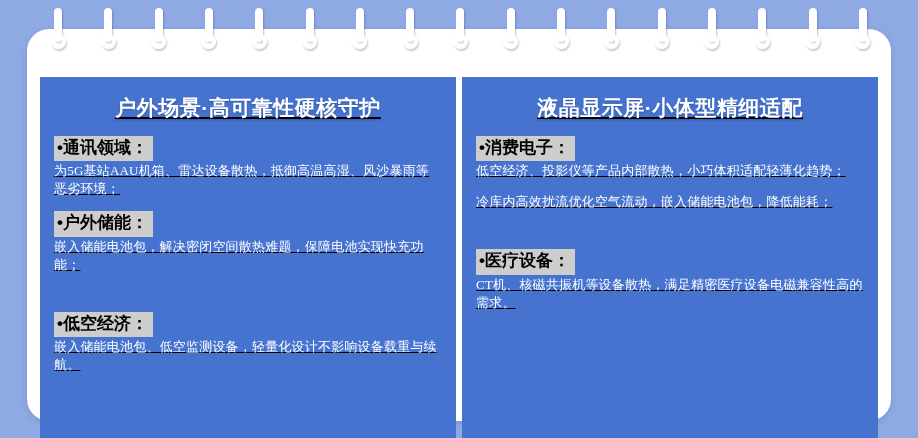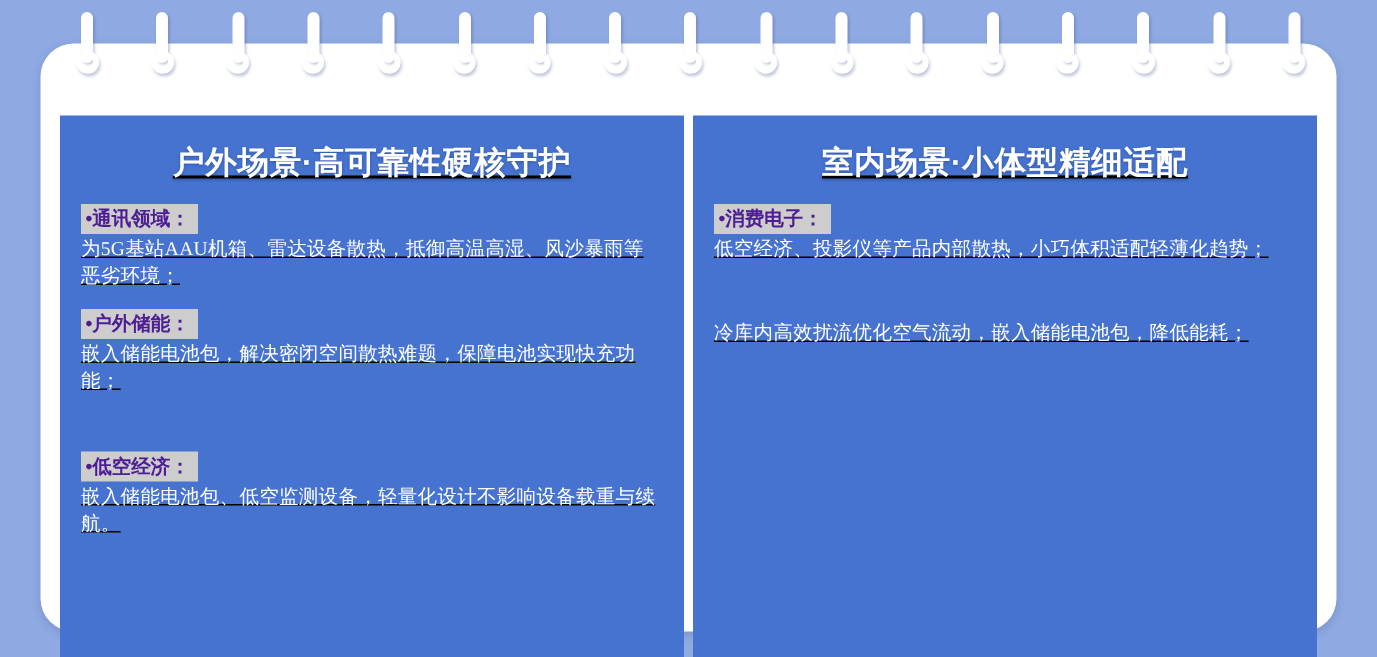--- a/index.html
+++ b/index.html
@@ -102,24 +102,24 @@
   .entry {
     margin-bottom: 13px;
   }
   .entry:last-child {
     margin-bottom: 0;
     margin-top: 38px;
   }
   .entry-label {
     display: inline-block;
     background: #cdcdcd;
-    color: #4c1d95;
+    color: #000000;
     font-family: "Liberation Sans", sans-serif;
     font-weight: bold;
-    font-size: 13px;
+    font-size: 17px;
     line-height: 1.32;
     padding: 1px 5px 2px 3px;
     white-space: nowrap;
   }
   .entry-body {
     color: #ffffff;
     font-family: "Liberation Serif", serif;
     font-size: 13px;
     line-height: 1.38;
     margin-top: 1px;
@@ -219,27 +219,31 @@
         <div class="entry-body">嵌入储能电池包，解决密闭空间散热难题，保障电池实现快充功能；</div>
       </div>
 
       <div class="entry">
         <div class="entry-label">•低空经济：</div>
         <div class="entry-body">嵌入储能电池包、低空监测设备，轻量化设计不影响设备载重与续航。</div>
       </div>
     </div>
 
     <div class="panel">
-      <div class="panel-title">室内场景·小体型精细适配</div>
+      <div class="panel-title">液晶显示屏·小体型精细适配</div>
 
       <div class="entry">
         <div class="entry-label">•消费电子：</div>
         <div class="entry-body">低空经济、投影仪等产品内部散热，小巧体积适配轻薄化趋势；</div>
       </div>
 
       <div class="entry">
         <div class="entry-body">冷库内高效扰流优化空气流动，嵌入储能电池包，降低能耗；</div>
       </div>
 
+      <div class="entry">
+        <div class="entry-label">•医疗设备：</div>
+        <div class="entry-body">CT机、核磁共振机等设备散热，满足精密医疗设备电磁兼容性高的需求。</div>
+      </div>
     </div>
 
   </div>
 </div>
 
 </body></html>

